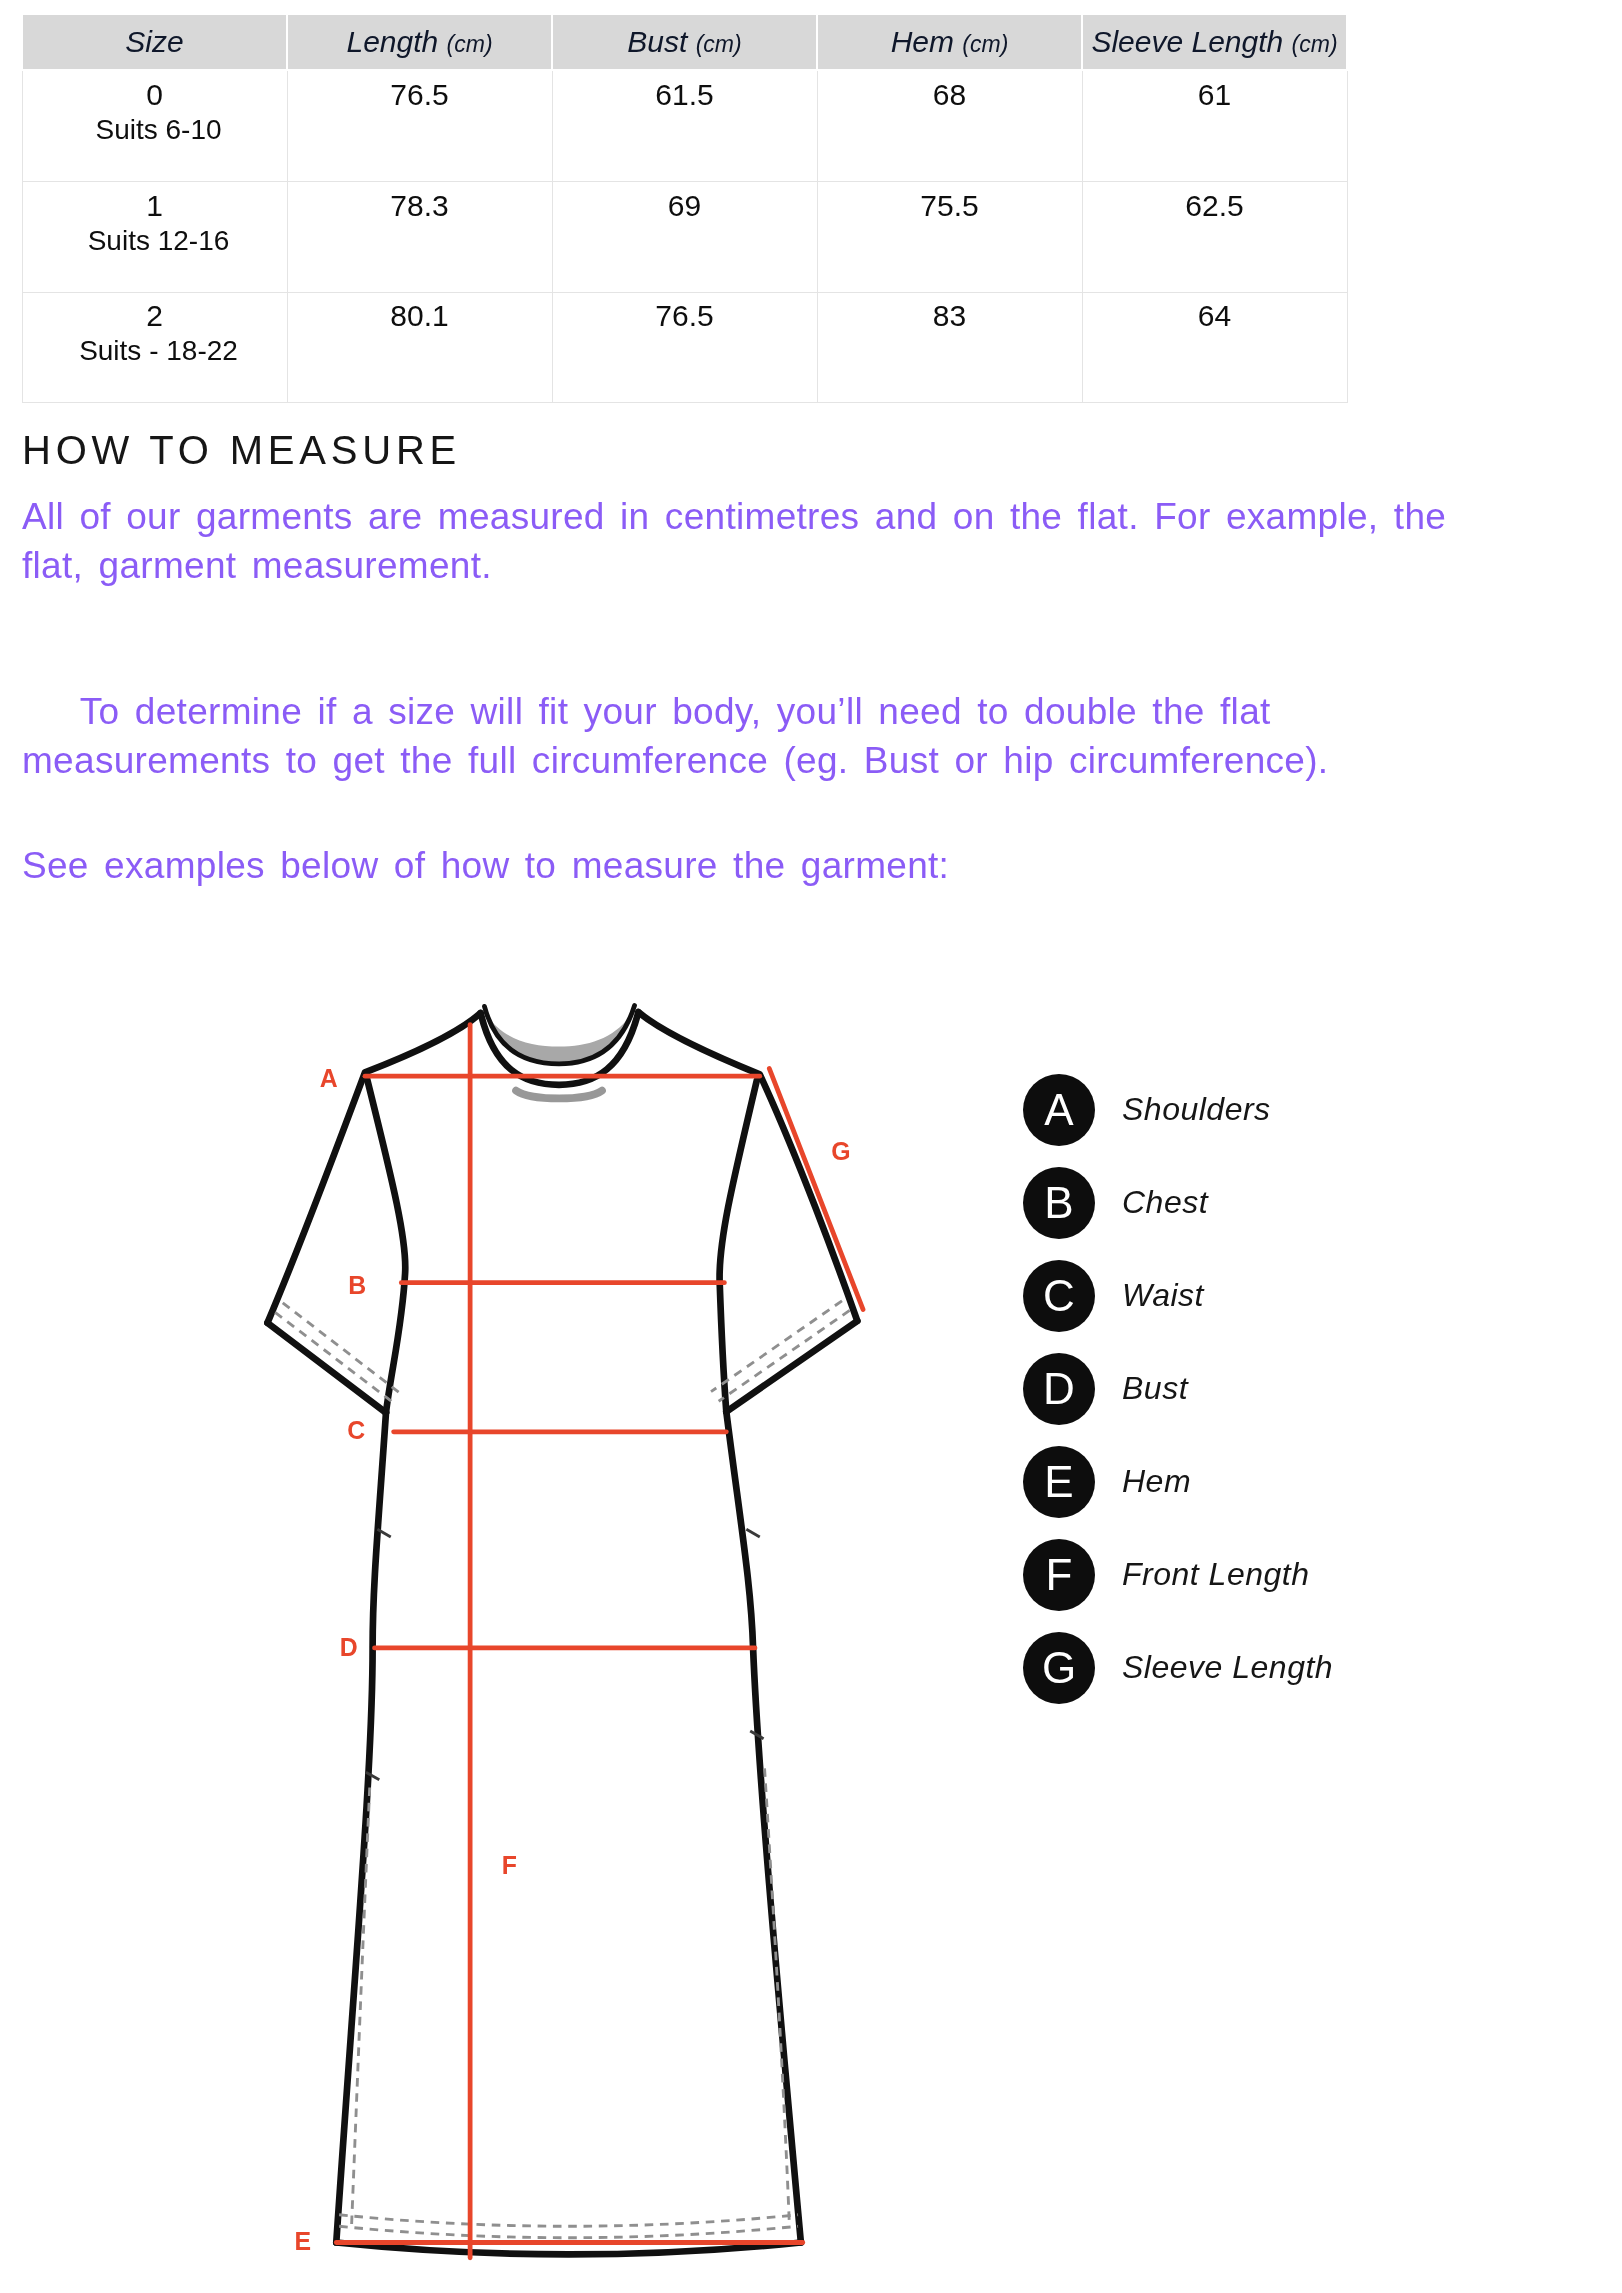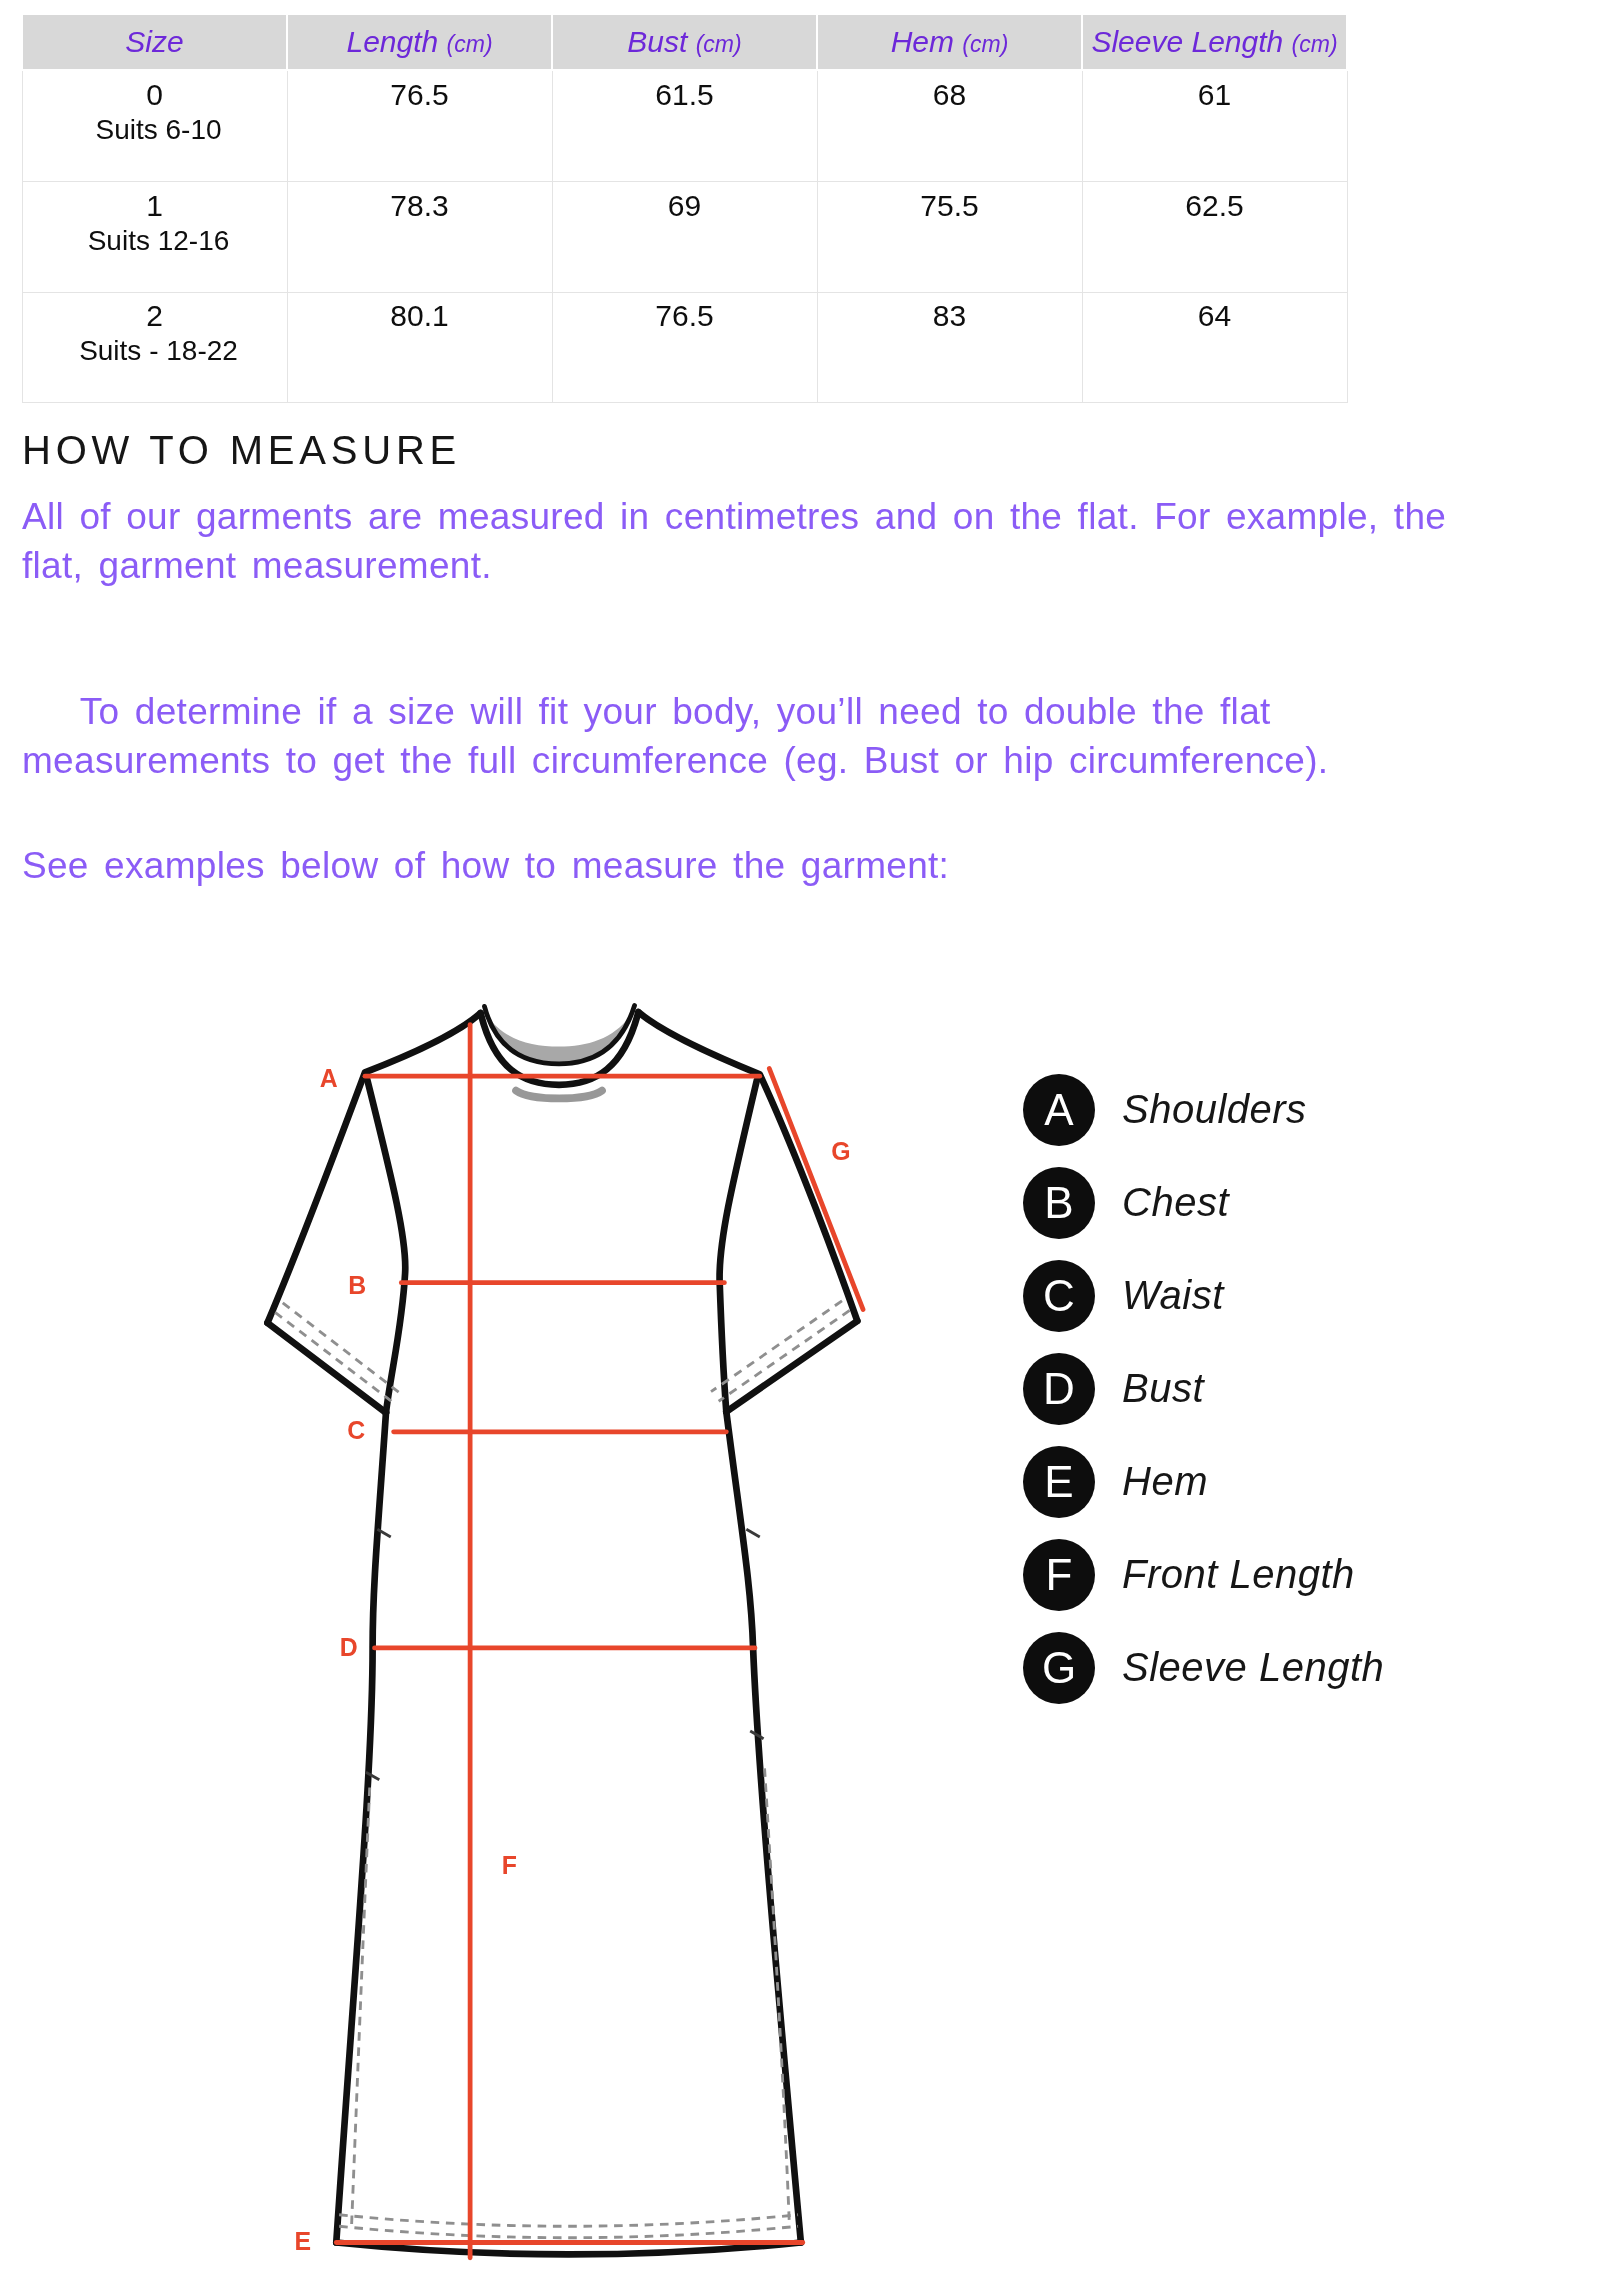--- a/index.html
+++ b/index.html
@@ -7,21 +7,21 @@
     position:relative; width:1622px; height:2293px; background:#ffffff;
     font-family:"Liberation Sans", sans-serif; color:#111; overflow:hidden;
   }
 
   
   .size-table-wrap { position:absolute; left:21px; top:13.4px; }
   table.size-table { border-collapse:collapse; table-layout:fixed; width:1324px; }
   table.size-table col { width:265px; }
   table.size-table th {
     background:#d8d8d8; border:2.9px solid #ffffff; padding:0;
-    font-style:italic; font-weight:400; font-size:30px; color:#6d28d9;
+    font-style:italic; font-weight:400; font-size:30px; color:#0f172a;
   }
   .th-inner { height:54px; overflow:hidden; box-sizing:border-box; padding-top:10.5px; line-height:32px; text-align:center; }
   .th-unit { font-size:23px; }
   table.size-table td {
     border:1.9px solid #e4e4e4; background:#ffffff; vertical-align:top;
     text-align:center; font-size:30px; color:#0e0e0e; height:103px; padding-top:5.7px; line-height:35px;
   }
   .fits-label { font-size:28px;margin-left:8px; }
 
   
@@ -47,21 +47,21 @@
   .marker-label { fill:#e8462b; font-family:"Liberation Sans", sans-serif; font-size:26px; font-weight:700; text-anchor:middle; }
 
   
   .legend { position:absolute; left:1023px; top:1063px; }
   .legend-row { display:flex; align-items:center; height:93px; }
   .legend-circle {
     width:72px; height:72px; border-radius:50%; background:#0d0d0d; color:#ffffff;
     display:flex; align-items:center; justify-content:center; flex:0 0 auto;
     font-size:44px; font-weight:300;
   }
-  .legend-label { margin-left:27px; font-style:italic; font-size:40px; color:#161616; letter-spacing:0.5px; white-space:nowrap; }
+  .legend-label { margin-left:27px; font-style:italic; font-size:32px; color:#161616; letter-spacing:0.5px; white-space:nowrap; }
 </style>
 </head>
 <body>
 
 <div class="page">
 
   <div class="size-table-wrap">
     <table class="size-table">
       <colgroup>
           <col>

